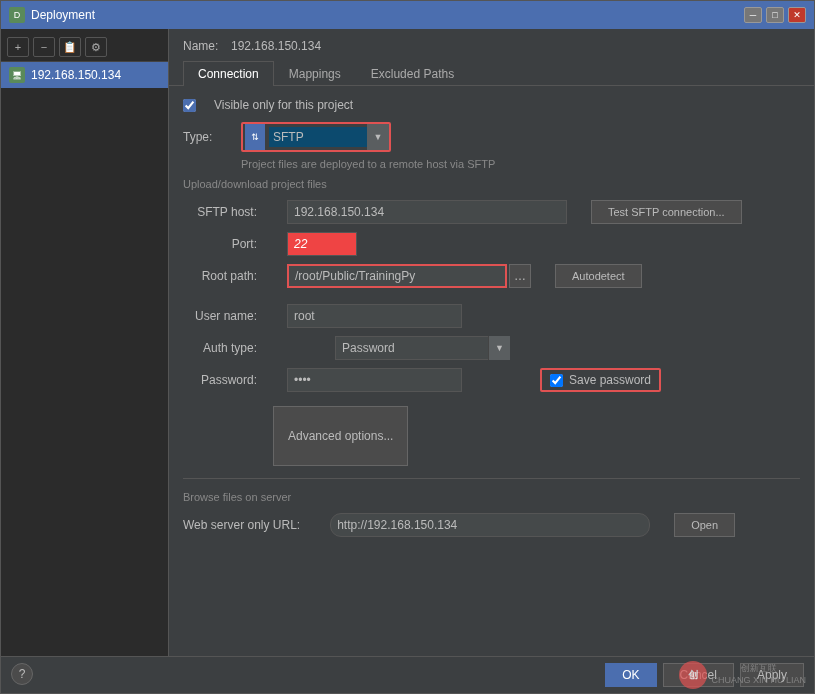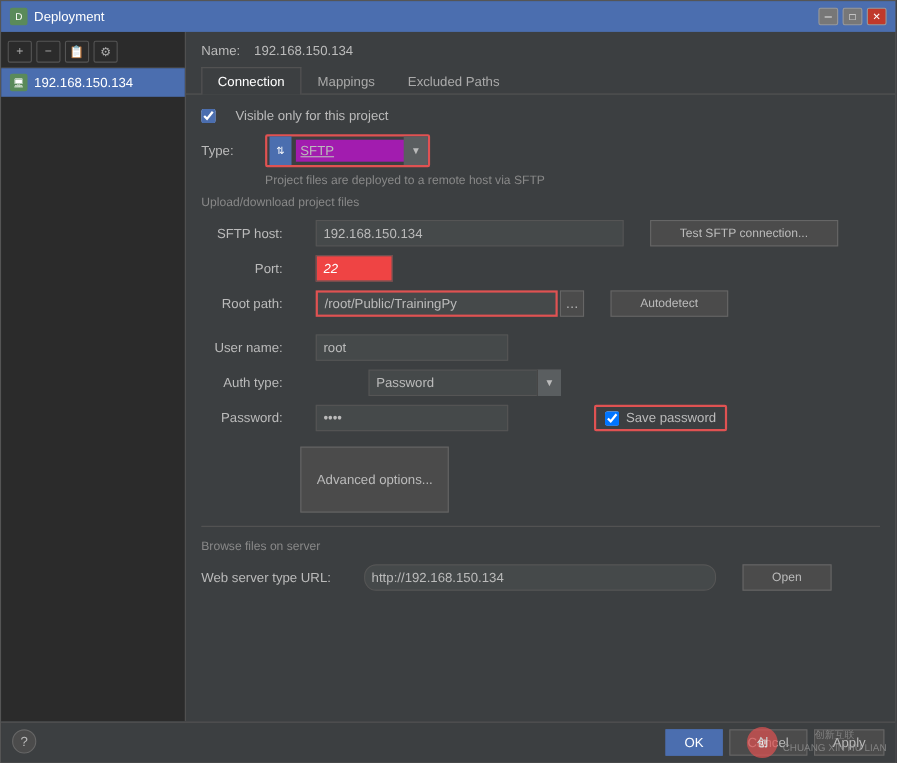--- a/index.html
+++ b/index.html
@@ -203,30 +203,29 @@
       height: 26px;
       background: #4b6eaf;
       display: flex;
       align-items: center;
       justify-content: center;
       color: #fff;
       font-size: 9px;
       margin: 0 4px 0 2px;
     }
     .type-select {
-      background: #a21caf;
+      background: #0c4a6e;
       border: none;
       color: #bbb;
       font-size: 12px;
       padding: 3px 20px 3px 4px;
       appearance: none;
       outline: none;
       min-width: 120px;
       cursor: pointer;
-      text-decoration: underline;
     }
     .type-dropdown-arrow {
       position: absolute;
       right: 0;
       top: 0;
       bottom: 0;
       width: 22px;
       background: #5a5e60;
       display: flex;
       align-items: center;
@@ -270,21 +269,21 @@
     .form-input.highlighted {
       border: 2px solid #e05252;
     }
     .input-wide { width: 280px; }
     .input-short { width: 70px; background: #ef4444; color: #fff; font-style: italic; }
     .btn {
       background: #4b4b4b;
       border: 1px solid #666;
       color: #bbb;
       font-size: 11px;
-      padding: 3px 26px;
+      padding: 3px 16px;
       cursor: pointer;
       height: 24px;
       white-space: nowrap;
     }
     .root-path-group {
       display: flex;
       align-items: center;
       gap: 2px;
     }
     .root-path-input {
@@ -552,21 +551,21 @@
 
         <div>
           <button class="adv-btn">Advanced options...</button>
         </div>
 
         <div class="divider"></div>
 
         <div class="section-label">Browse files on server</div>
 
         <div class="form-row">
-          <span class="form-label" style="min-width:110px">Web server type URL:</span>
+          <span class="form-label" style="min-width:110px">Web server only URL:</span>
           <input type="text" class="form-input" style="width: 320px; border-radius: 11px;" value="http://192.168.150.134">
           <button class="btn">Open</button>
         </div>
       </div>
     </div>
   </div>
 
   <div class="bottom-bar">
     <button class="bottom-btn primary">OK</button>
     <button class="bottom-btn">Cancel</button>

